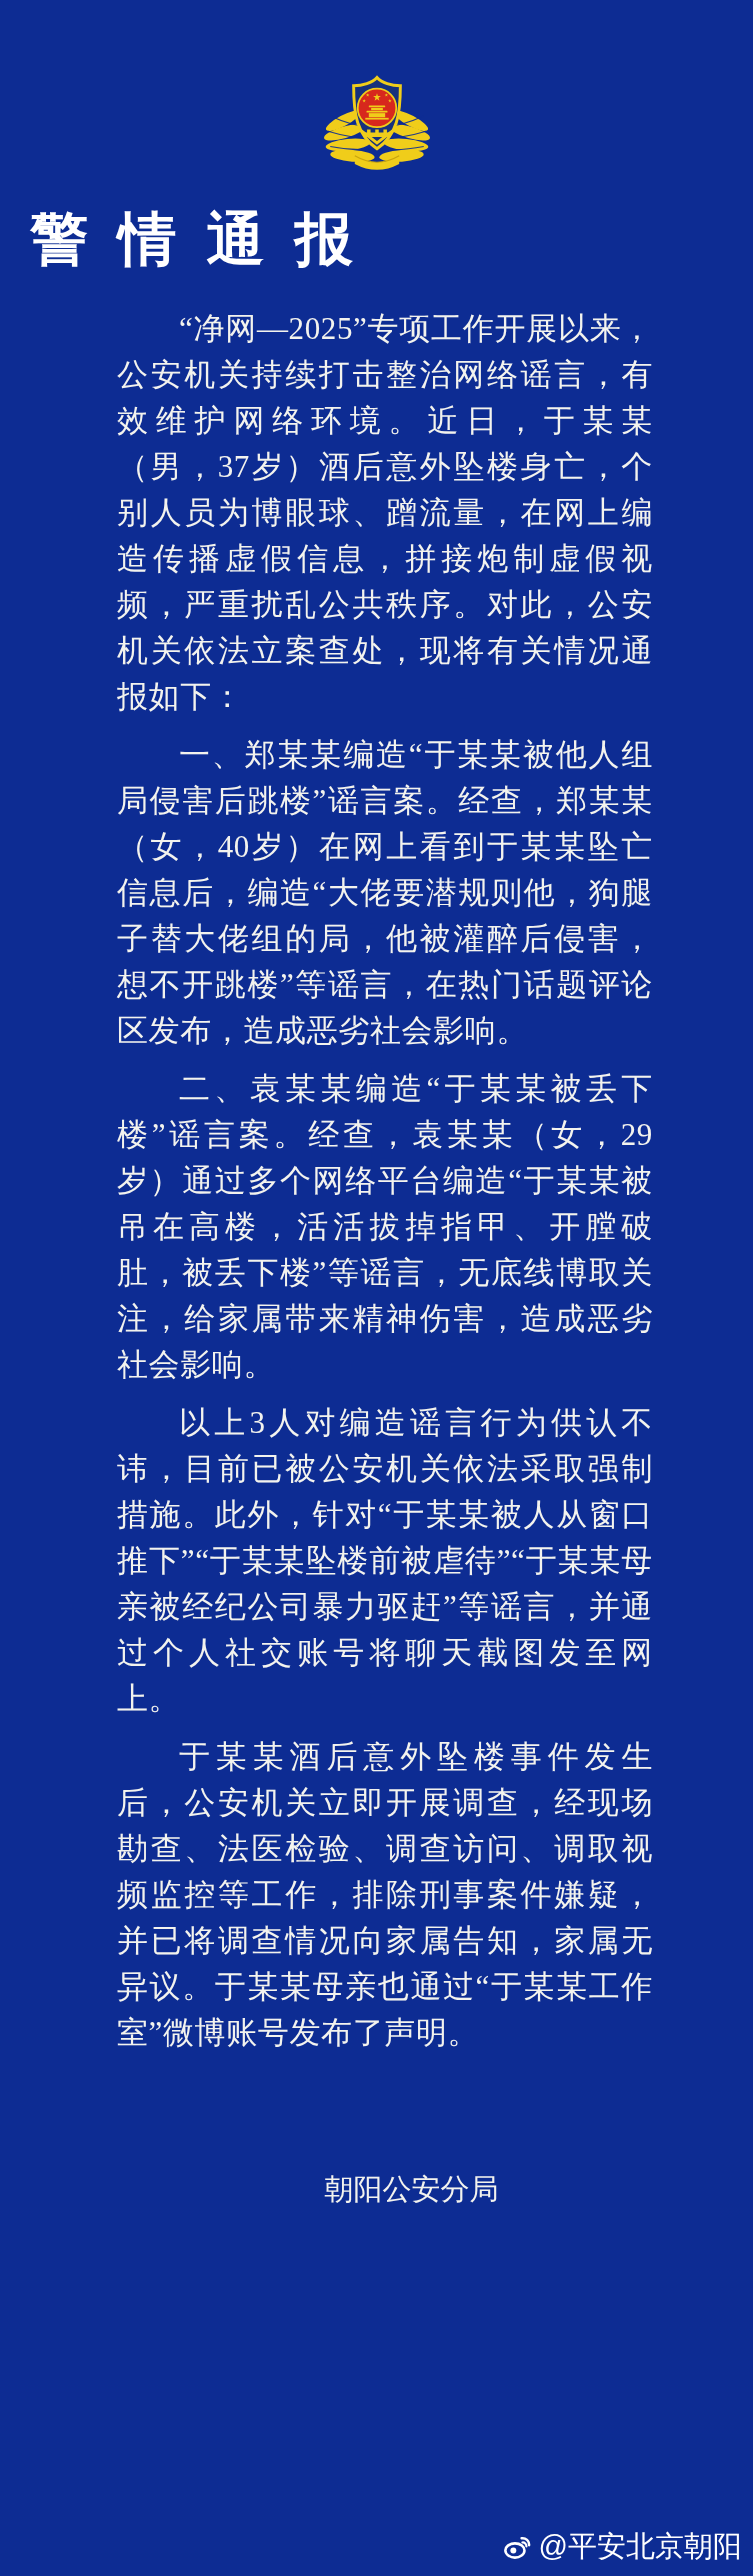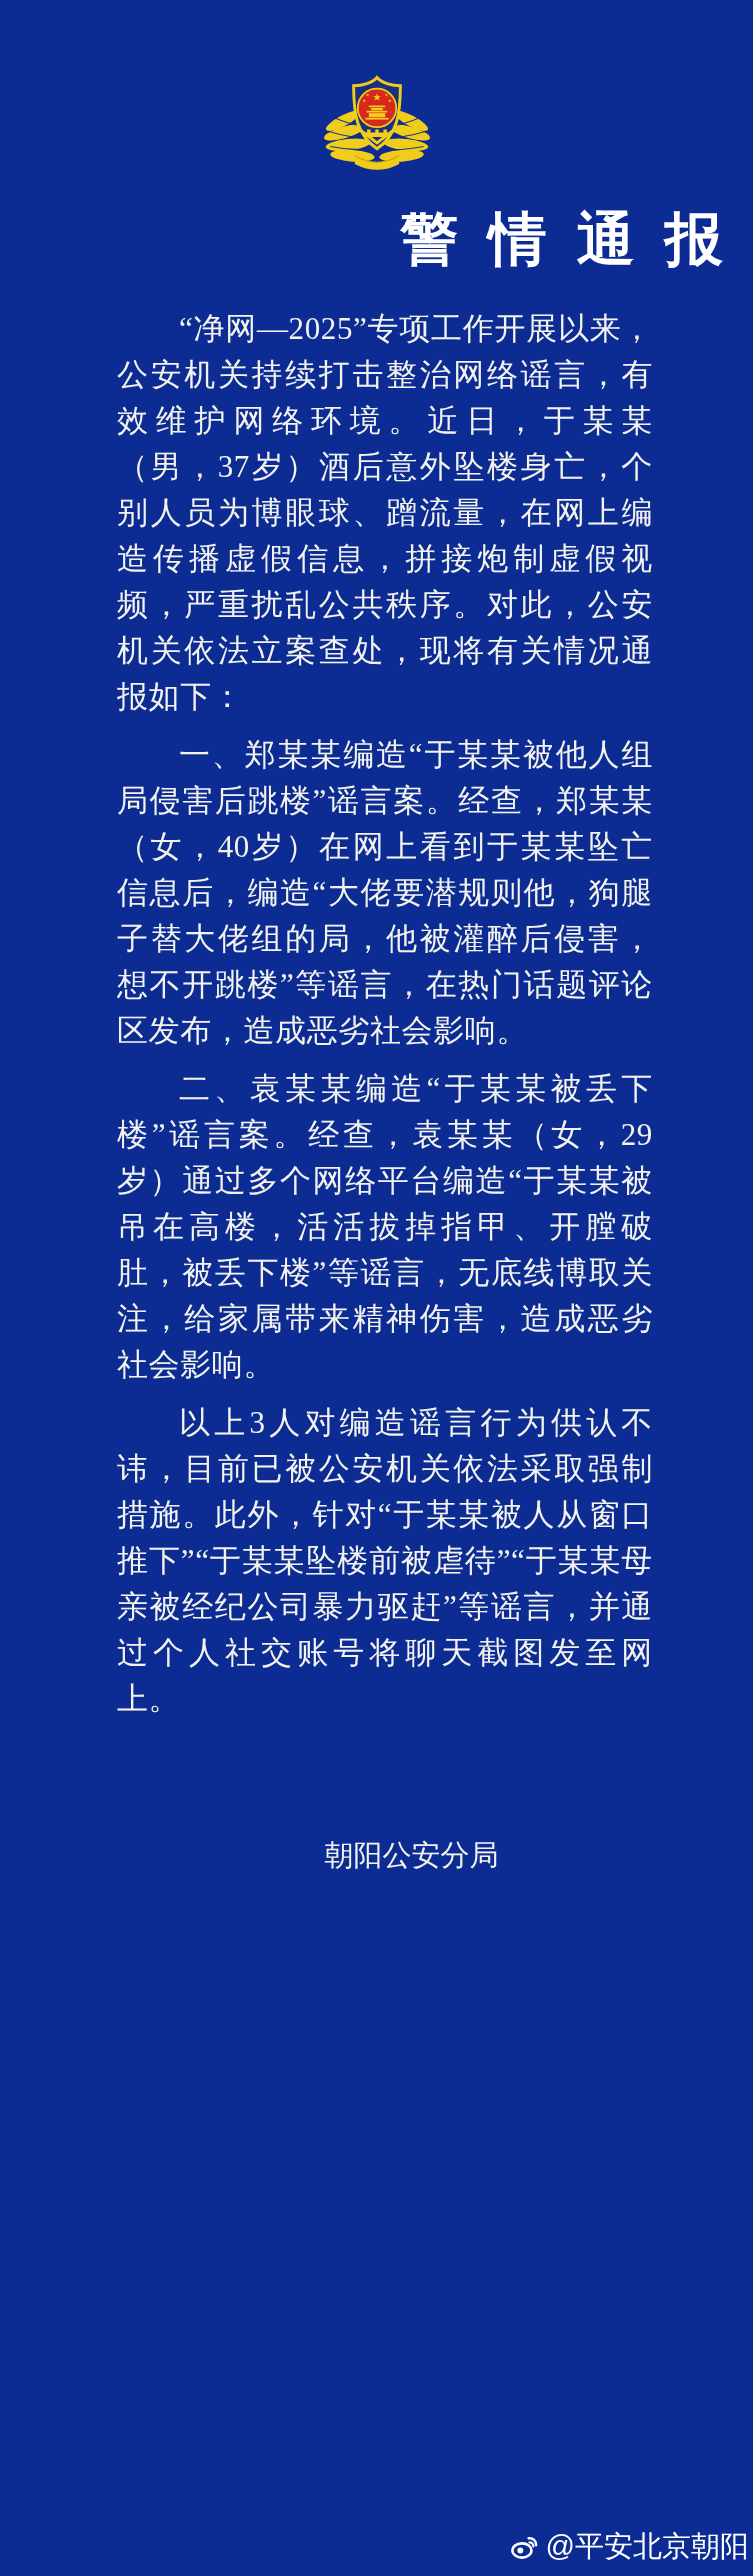--- a/index.html
+++ b/index.html
@@ -16,21 +16,21 @@
   .badge{
     margin:67px auto 0 auto;
     width:118px;
     height:110px;
     display:flex;
     align-items:center;
     justify-content:center;
   }
   .title{
     margin:27px 0 0 0;
-    text-align:right;
+    text-align:left;
     color:#ffffff;
     font-size:58px;
     font-weight:bold;
     letter-spacing:0.52em;
     padding-left:0.52em; 
     line-height:72px;
     font-family:"Liberation Serif","DejaVu Serif",serif;
   }
   .body{
     margin:30px 88px 0 105px;
@@ -48,21 +48,21 @@
   .signature{
     margin-top:110px;
     text-align:center;
     transform:translateX(35px);
     color:#f3f3ee;
     font-size:29px;
     line-height:47px;
   }
   .watermark{
     position:absolute;
-    right:4px;
+    right:11px;
     bottom:9.4px;
     display:flex;
     align-items:center;
     gap:5.5px;
     color:#ffffff;
     font-size:29px;
     font-family:"Liberation Sans",sans-serif;
   }
   .watermark .wicon{
     display:inline-flex;
@@ -123,20 +123,21 @@
     </svg>
   </div>
 
   <h1 class="title">警情通报</h1>
 
   <div class="body">
       <div class="para">“净网—2025”专项工作开展以来，公安机关持续打击整治网络谣言，有效维护网络环境。近日，于某某（男，37岁）酒后意外坠楼身亡，个别人员为博眼球、蹭流量，在网上编造传播虚假信息，拼接炮制虚假视频，严重扰乱公共秩序。对此，公安机关依法立案查处，现将有关情况通报如下：</div>
       <div class="para">一、郑某某编造“于某某被他人组局侵害后跳楼”谣言案。经查，郑某某（女，40岁）在网上看到于某某坠亡信息后，编造“大佬要潜规则他，狗腿子替大佬组的局，他被灌醉后侵害，想不开跳楼”等谣言，在热门话题评论区发布，造成恶劣社会影响。</div>
       <div class="para">二、袁某某编造“于某某被丢下楼”谣言案。经查，袁某某（女，29岁）通过多个网络平台编造“于某某被吊在高楼，活活拔掉指甲、开膛破肚，被丢下楼”等谣言，无底线博取关注，给家属带来精神伤害，造成恶劣社会影响。</div>
       <div class="para">以上3人对编造谣言行为供认不讳，目前已被公安机关依法采取强制措施。此外，针对“于某某被人从窗口推下”“于某某坠楼前被虐待”“于某某母亲被经纪公司暴力驱赶”等谣言，并通过个人社交账号将聊天截图发至网上。</div>
+      <div class="para">于某某酒后意外坠楼事件发生后，公安机关立即开展调查，经现场勘查、法医检验、调查访问、调取视频监控等工作，排除刑事案件嫌疑，并已将调查情况向家属告知，家属无异议。于某某母亲也通过“于某某工作室”微博账号发布了声明。</div>
     </div>
 
   <div class="signature">
     <div>朝阳公安分局</div>
 
   </div>
 
   <div class="watermark">
     <span class="wicon">
       <svg viewBox="0 0 24 24" width="31" height="31">

